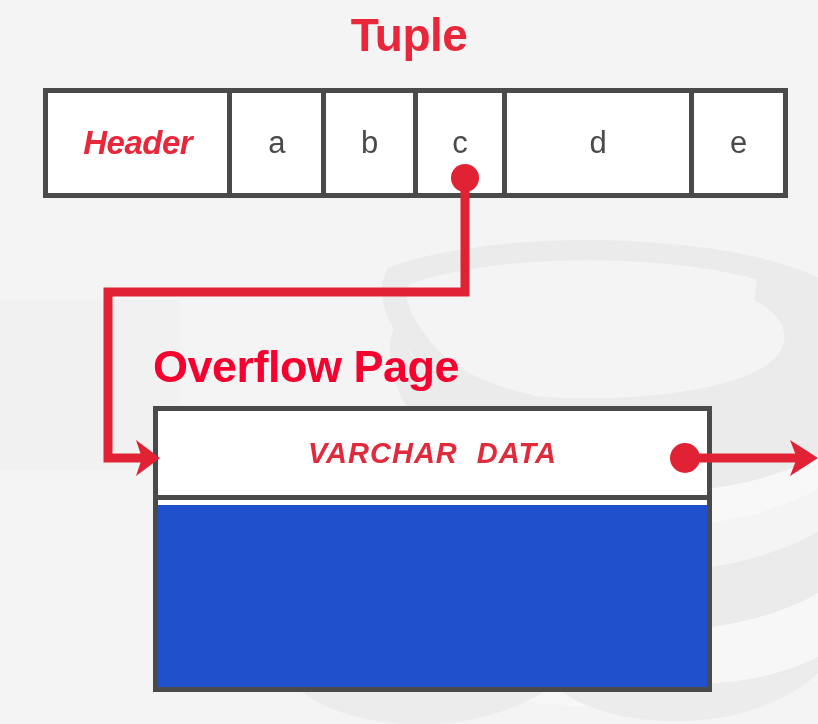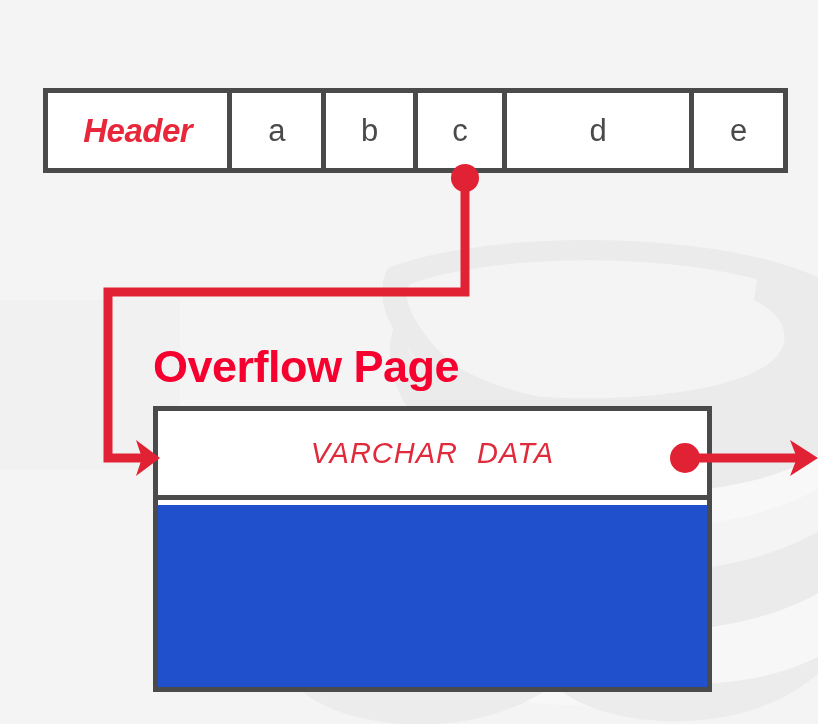--- a/index.html
+++ b/index.html
@@ -57,21 +57,21 @@
     font-size: 45px;
     color: #f5002f;
   }
 
   
   #tuple-row {
     position: absolute;
     left: 43px;
     top: 88px;
     width: 745px;
-    height: 85px;
+    height: 110px;
     box-sizing: border-box;
     border: 5px solid #4a4a4a;
     background: #a3a3a3;
     display: flex;
     z-index: 3;
   }
   .tuple-cell {
     box-sizing: border-box;
     height: 100%;
     display: flex;
@@ -124,21 +124,21 @@
     height: 89px;
     box-sizing: border-box;
     border-bottom: 5px solid #4a4a4a;
     background: #ffffff;
     display: flex;
     align-items: center;
     justify-content: center;
   }
   #varchar-data-label {
     font-size: 29px;
-    font-weight: normal;
+    font-weight: bold;
     font-style: italic;
     color: #e02b3c;
     letter-spacing: 1px;
     word-spacing: 10px;
     font-stretch: condensed;
     white-space: nowrap;
   }
   #overflow-blue-body {
     position: absolute;
     left: 0;
@@ -189,20 +189,21 @@
         <path d="M 560 690 C 600 722 690 732 758 708 C 806 690 832 666 836 644
                  C 798 678 706 692 636 680 C 596 672 572 666 560 690 Z" fill="#ececec"></path>
       </g>
 
       <g opacity="1">
         <rect x="0" y="300" width="180" height="170" fill="#f1f1f1"></rect>
       </g>
     </g>
   </svg>
 
+  <div class="title" id="tuple-title">Tuple</div>
 
   <div id="tuple-row">
     <div class="tuple-cell header-cell w-header">Header</div>
     <div class="tuple-cell w-a">a</div>
     <div class="tuple-cell w-b">b</div>
     <div class="tuple-cell w-c">c</div>
     <div class="tuple-cell w-d">d</div>
     <div class="tuple-cell w-e">e</div>
   </div>
 

